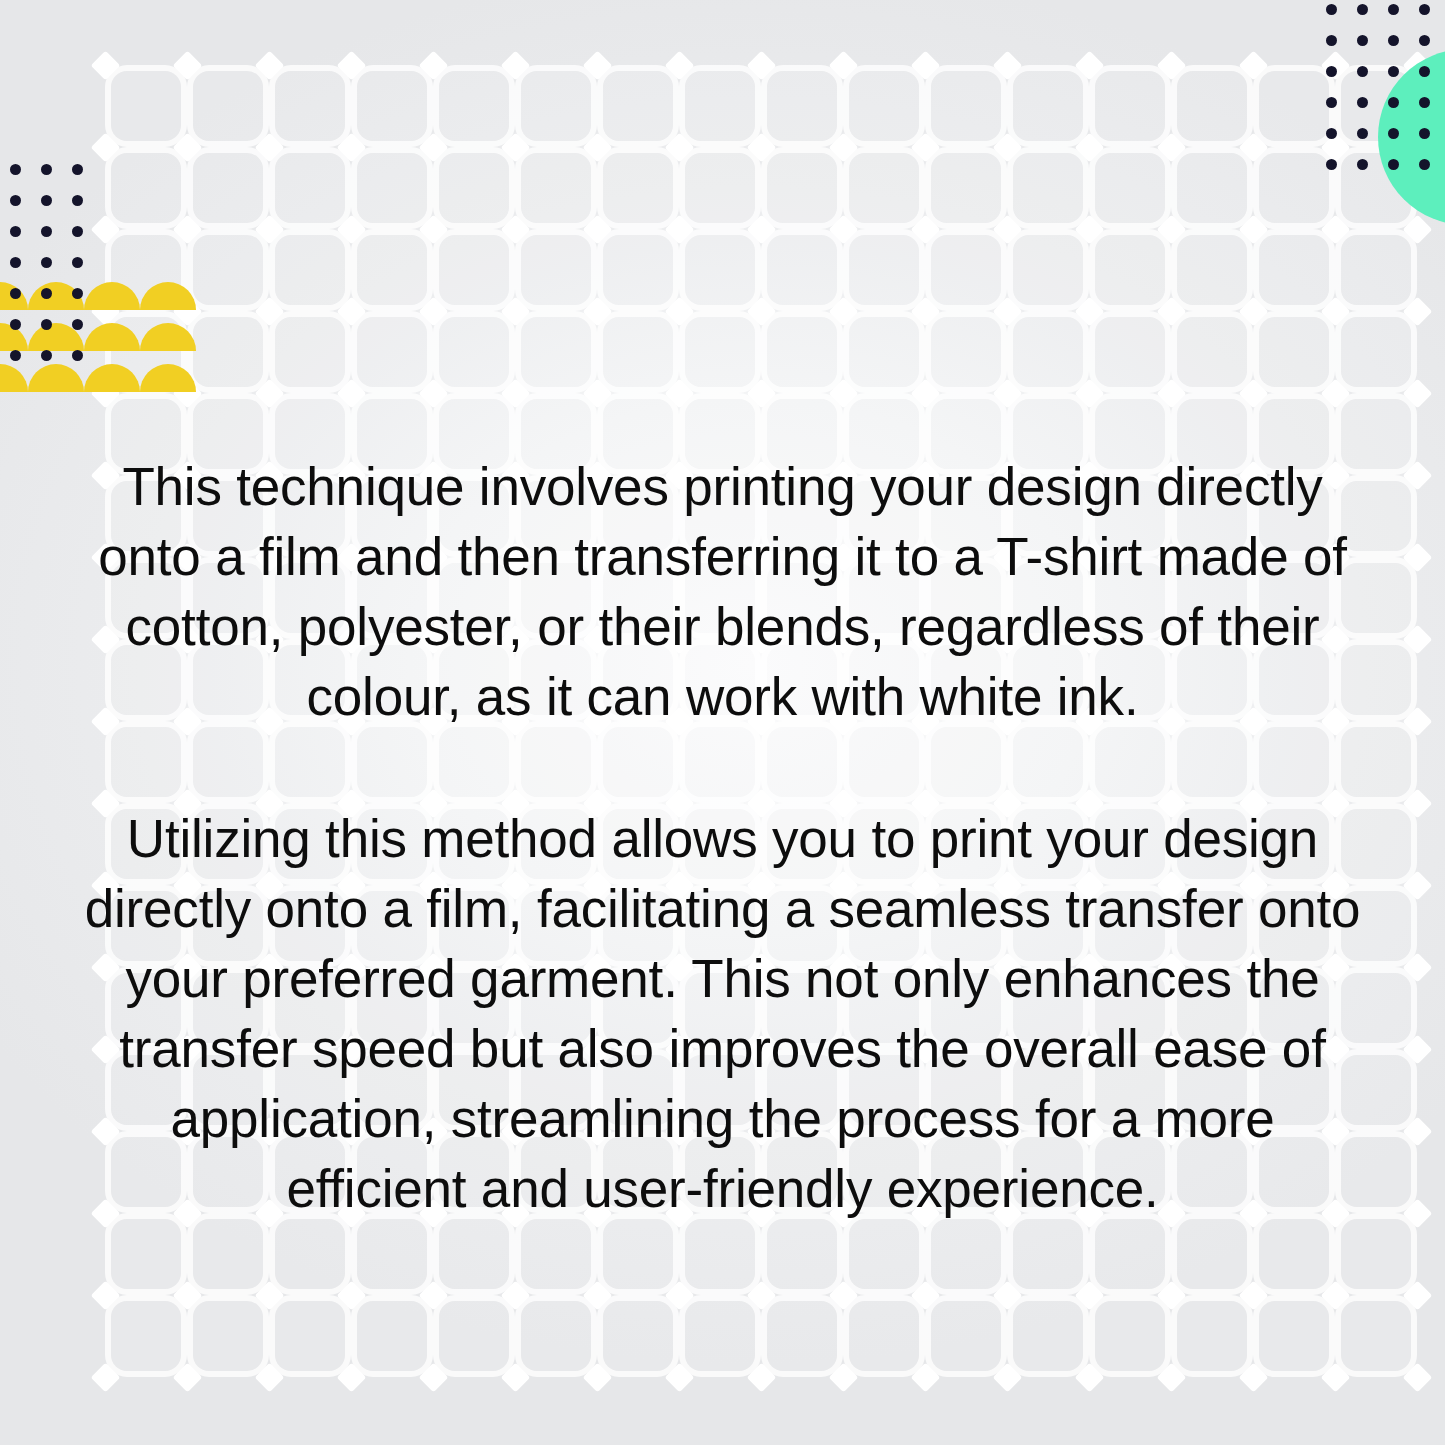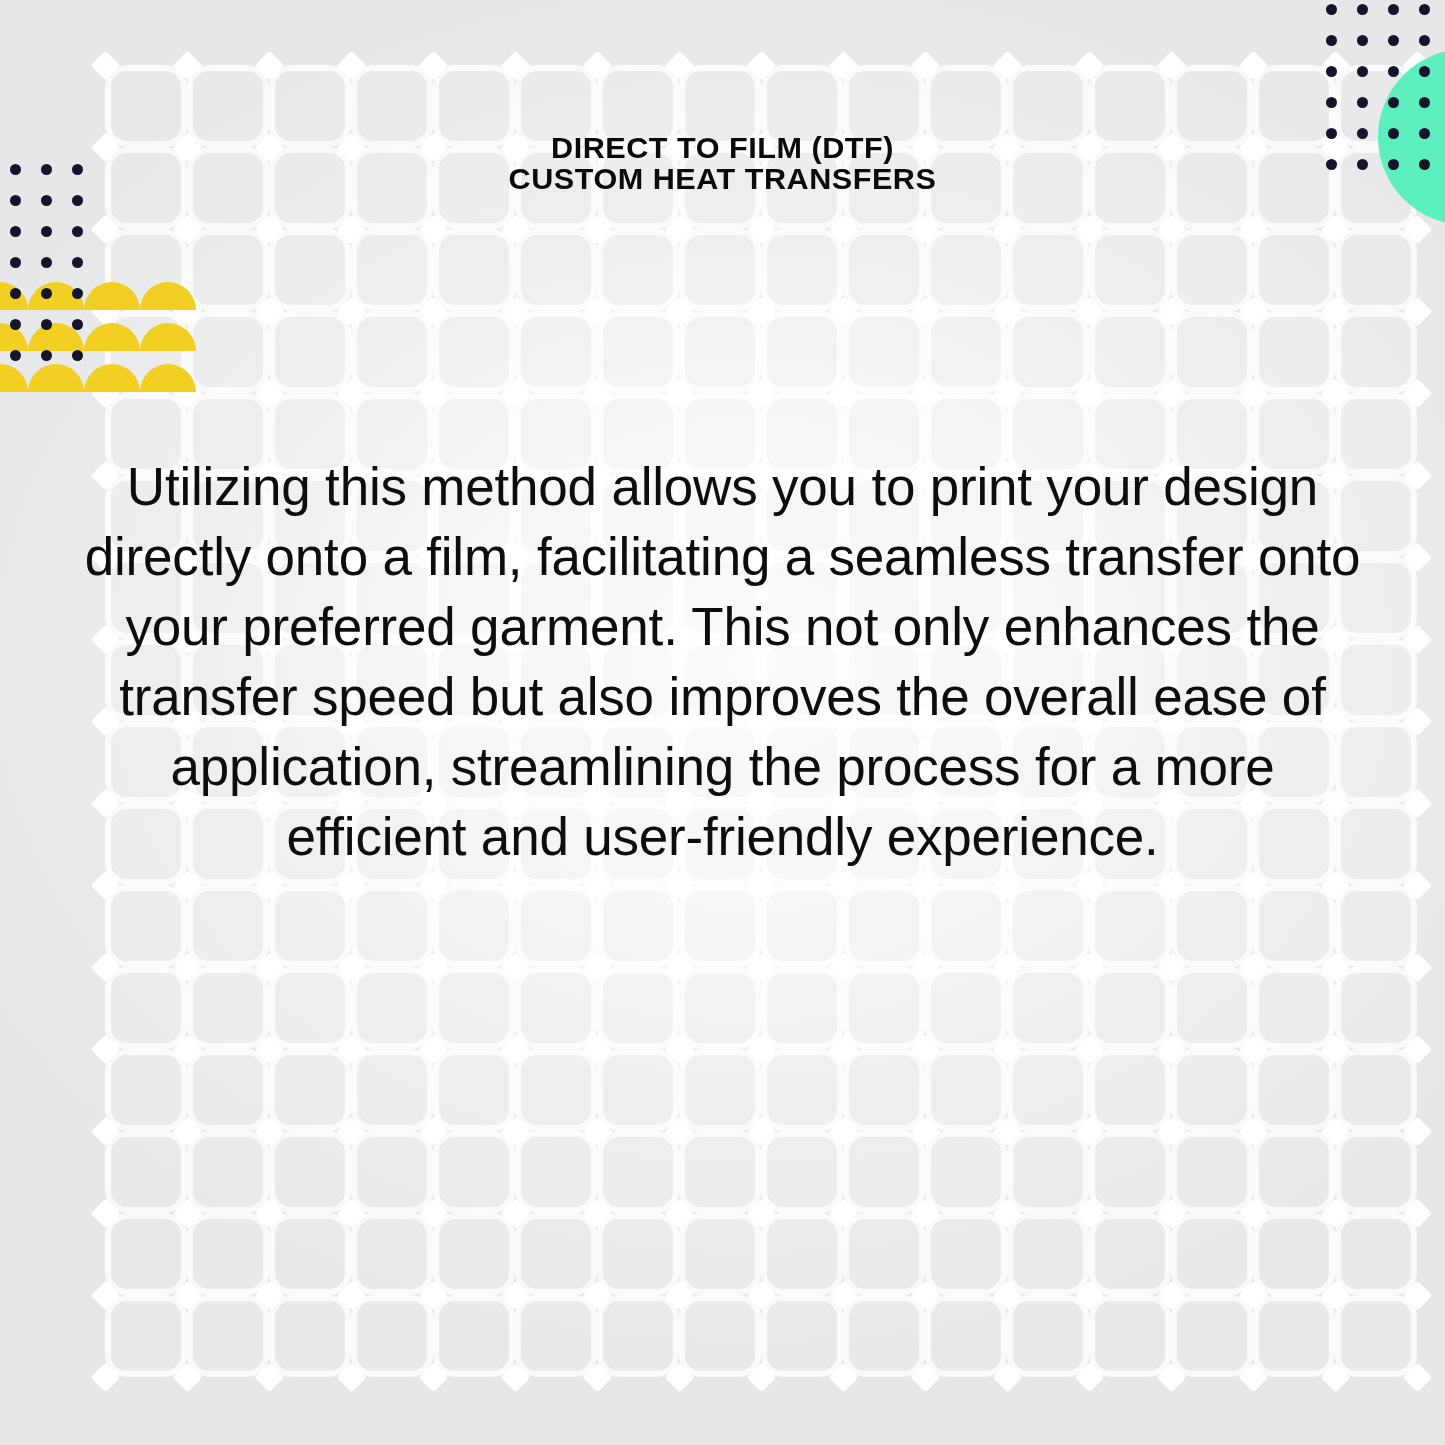--- a/index.html
+++ b/index.html
@@ -737,23 +737,20 @@
       <div class="dot dot-dark" style="left: 1388px; top: 128px;"></div>
       <div class="dot dot-dark" style="left: 1419px; top: 128px;"></div>
       <div class="dot dot-dark" style="left: 1326px; top: 159px;"></div>
       <div class="dot dot-dark" style="left: 1357px; top: 159px;"></div>
       <div class="dot dot-dark" style="left: 1388px; top: 159px;"></div>
       <div class="dot dot-dark" style="left: 1419px; top: 159px;"></div>
     </div>
 
   <div class="content">
 
-    <div class="title-block">
-      <span class="title-line" style="font-size: 30px;">DIRECT TO FILM (DTF)</span>
-      <span class="title-line" style="font-size: 30px;">CUSTOM HEAT TRANSFERS</span>
-    </div>
 
     <div class="body-block">
+      <p class="para">This technique involves printing your design directly onto a film and then transferring it to a T-shirt made of cotton, polyester, or their blends, regardless of their colour, as it can work with white ink.</p>
       <p class="para">Utilizing this method allows you to print your design directly onto a film, facilitating a seamless transfer onto your preferred garment. This not only enhances the transfer speed but also improves the overall ease of application, streamlining the process for a more efficient and user-friendly experience.</p>
     </div>
 
   </div>
 </div>
 
 </body></html>

